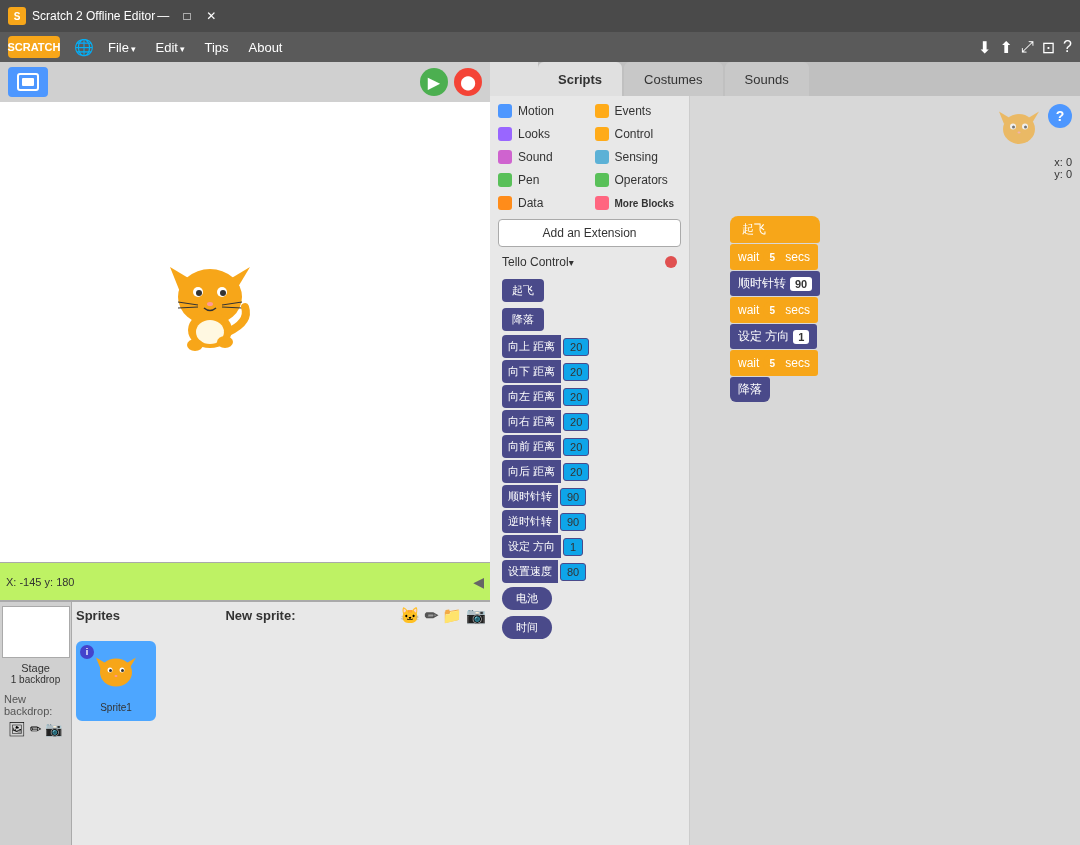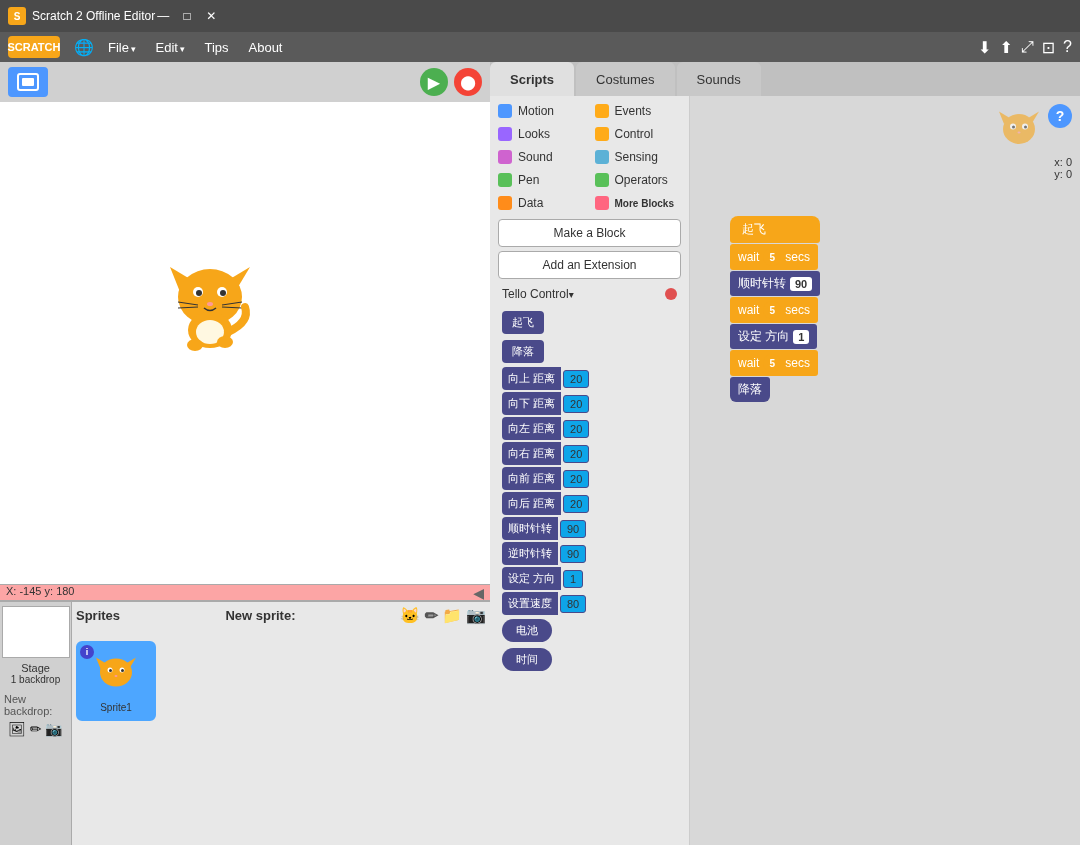--- a/index.html
+++ b/index.html
@@ -87,23 +87,23 @@
       cursor: pointer; color: white; font-size: 14px;
     }
     #stage-canvas {
       flex: 1;
       background: white;
       display: flex; align-items: center; justify-content: center;
       position: relative;
     }
 
     #stage-bottom-bar {
-      height: 16px;
-      background: #fca5a5;
-      display: flex; 
+      height: 38px;
+      background: #bef264;
+      display: flex; align-items: center;
       padding: 0 6px;
       font-size: 11px; color: #333;
       border-top: 1px solid #aaa;
     }
     .scroll-arrow { color: #666; font-size: 14px; cursor: pointer; margin-left: auto; }
 
     
     #sprites-panel {
       background: #e8e8e8;
       border-top: 2px solid #aaa;
@@ -153,20 +153,21 @@
       display: flex;
       flex-direction: column;
       background: #e0e0e0;
     }
 
     
     #tabs {
       display: flex;
       height: 34px;
       background: #c0c0c0;
+      margin-left: 48px;
     }
     .tab {
       padding: 6px 20px;
       font-size: 13px;
       cursor: pointer;
       background: #c8c8c8;
       border-radius: 6px 6px 0 0;
       margin-right: 2px;
       color: #333;
       display: flex; align-items: center;
@@ -478,21 +479,20 @@
           <div class="category-row">
             <div class="cat-dot" style="background:#ff8c1a;"></div>
             <span class="cat-label">Data</span>
           </div>
           <div class="category-row">
             <div class="cat-dot" style="background:#ff6680;"></div>
             <span class="cat-label" style="font-size:10px; font-weight:bold;">More Blocks</span>
           </div>
         </div>
 
-        <button class="make-block-btn">Make a Block</button>
         <button class="add-ext-btn">Add an Extension</button>
 
         <div class="tello-header">
           <span>Tello Control</span>
           <span style="font-size:10px;">▾</span>
           <div style="width:12px;height:12px;background:#e05050;border-radius:50%;margin-left:auto;"></div>
         </div>
 
         <div style="padding:2px 4px;">
           <div style="margin:2px 0;">

